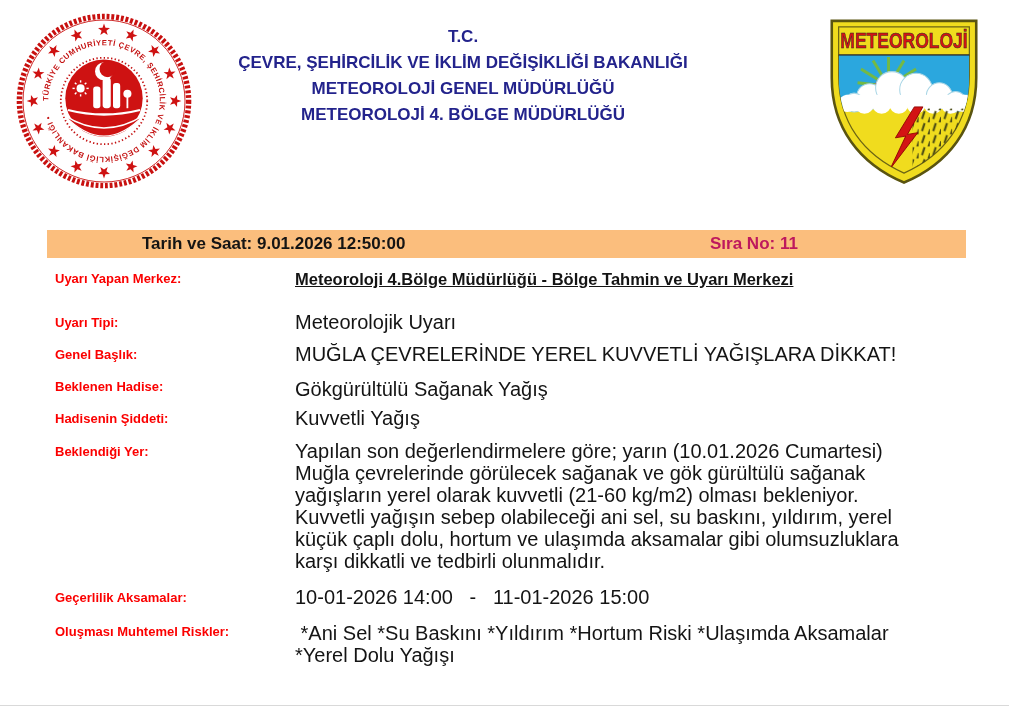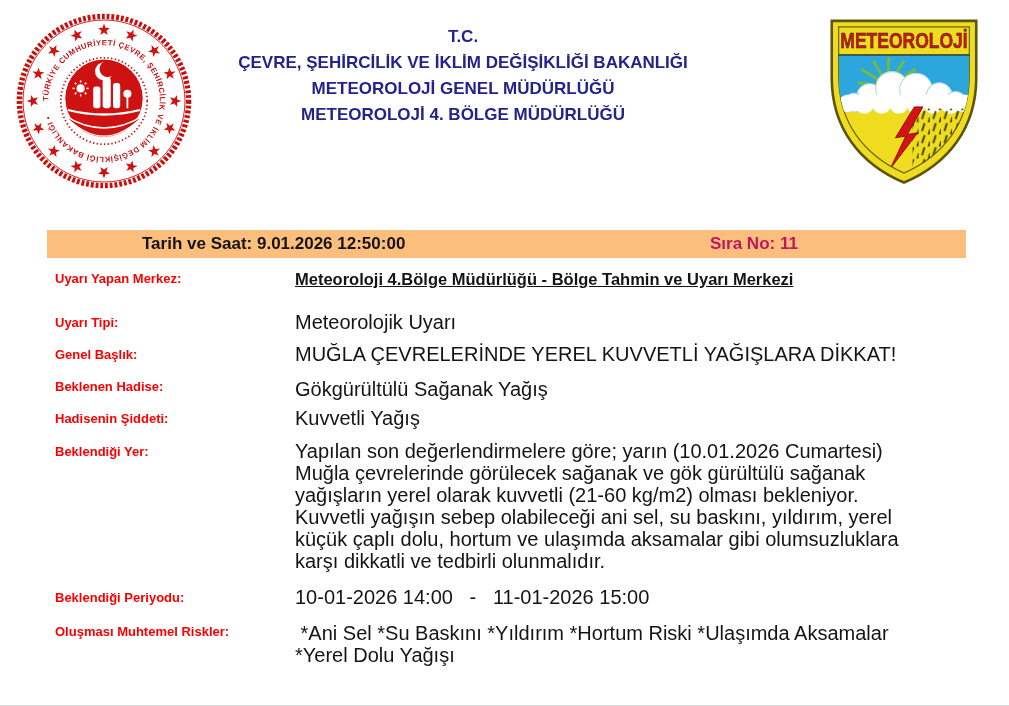--- a/index.html
+++ b/index.html
@@ -190,21 +190,21 @@
     <div class="label" style="top:408px">Hadisenin Şiddeti:</div>
     <div class="value" style="top:407px">Kuvvetli Yağış</div>
   </div>
 
   <div class="row">
     <div class="label" style="top:441px">Beklendiği Yer:</div>
     <div class="value" style="top:440px">Yapılan son değerlendirmelere göre; yarın (10.01.2026 Cumartesi) Muğla çevrelerinde görülecek sağanak ve gök gürültülü sağanak yağışların yerel olarak kuvvetli (21-60 kg/m2) olması bekleniyor. Kuvvetli yağışın sebep olabileceği ani sel, su baskını, yıldırım, yerel küçük çaplı dolu, hortum ve ulaşımda aksamalar gibi olumsuzluklara karşı dikkatli ve tedbirli olunmalıdır.</div>
   </div>
 
   <div class="row">
-    <div class="label" style="top:587px">Beklendiği Periyodu:</div>
+    <div class="label" style="top:587px">Geçerlilik Aksamalar:</div>
     <div class="value" style="top:586px">10-01-2026 14:00   -   11-01-2026 15:00</div>
   </div>
 
   <div class="row">
     <div class="label" style="top:621px">Oluşması Muhtemel Riskler:</div>
     <div class="value" style="top:622px"> *Ani Sel *Su Baskını *Yıldırım *Hortum Riski *Ulaşımda Aksamalar *Yerel Dolu Yağışı</div>
   </div>
 
 </div>
 

